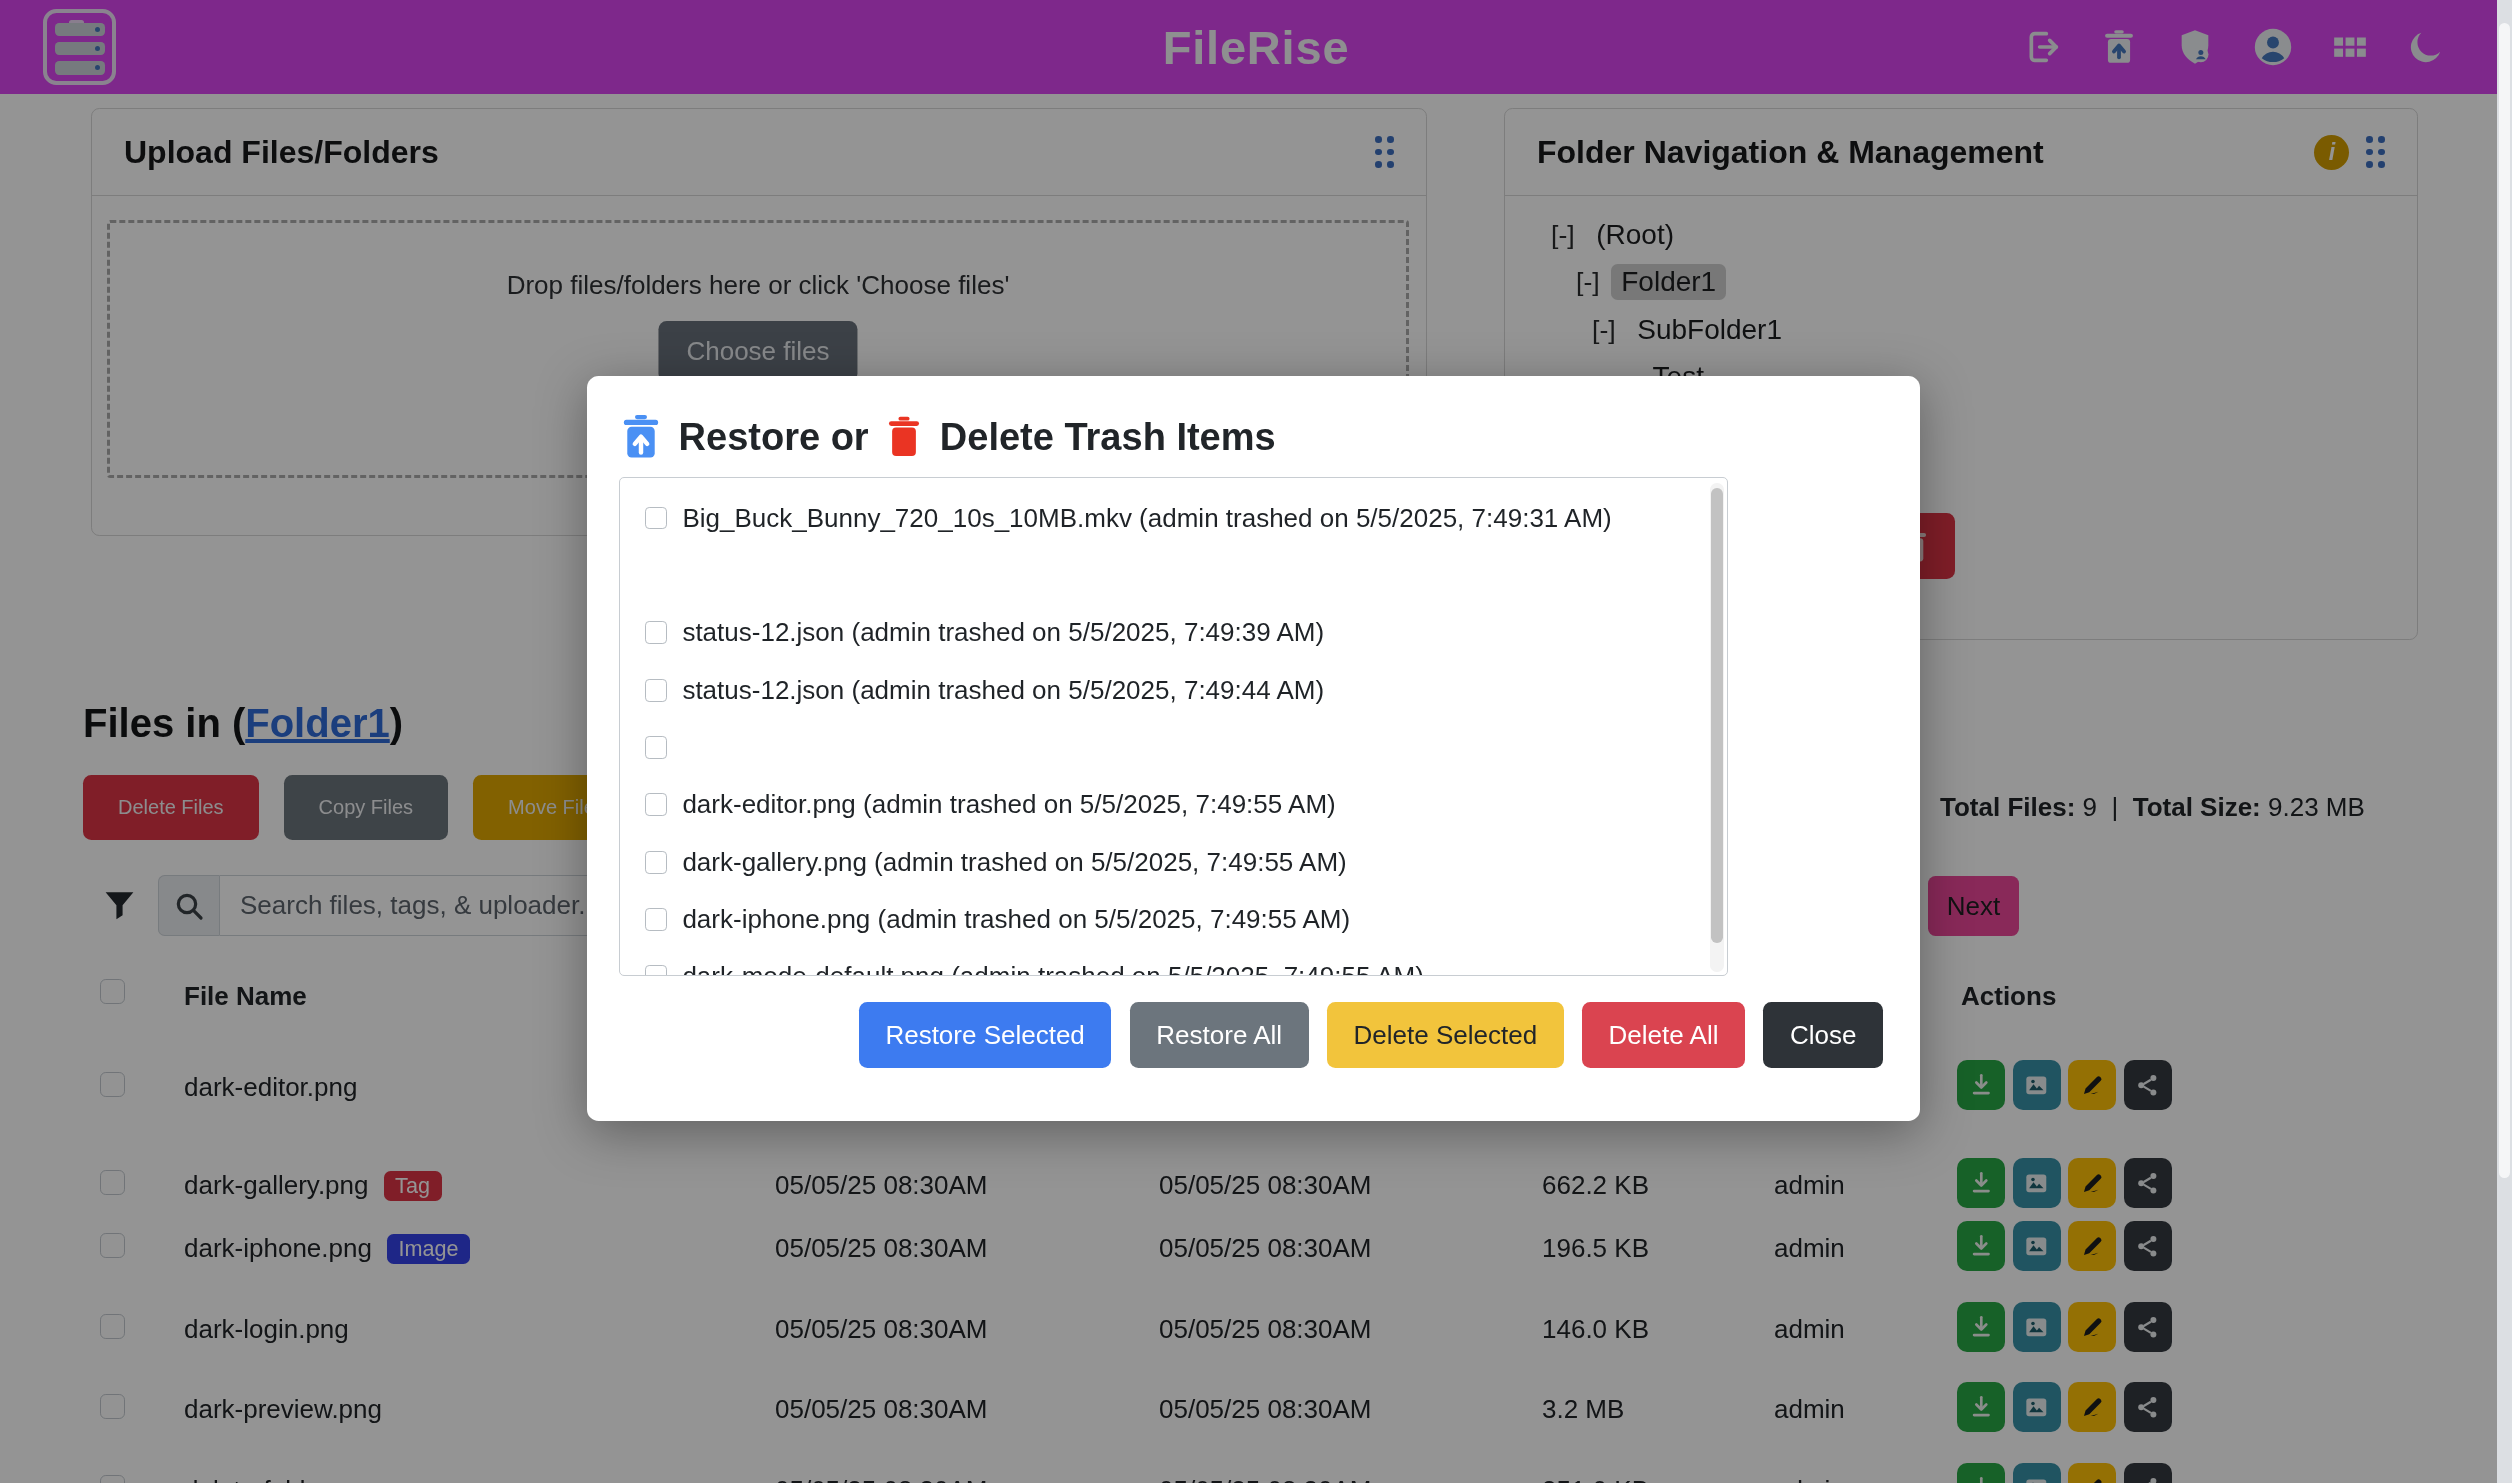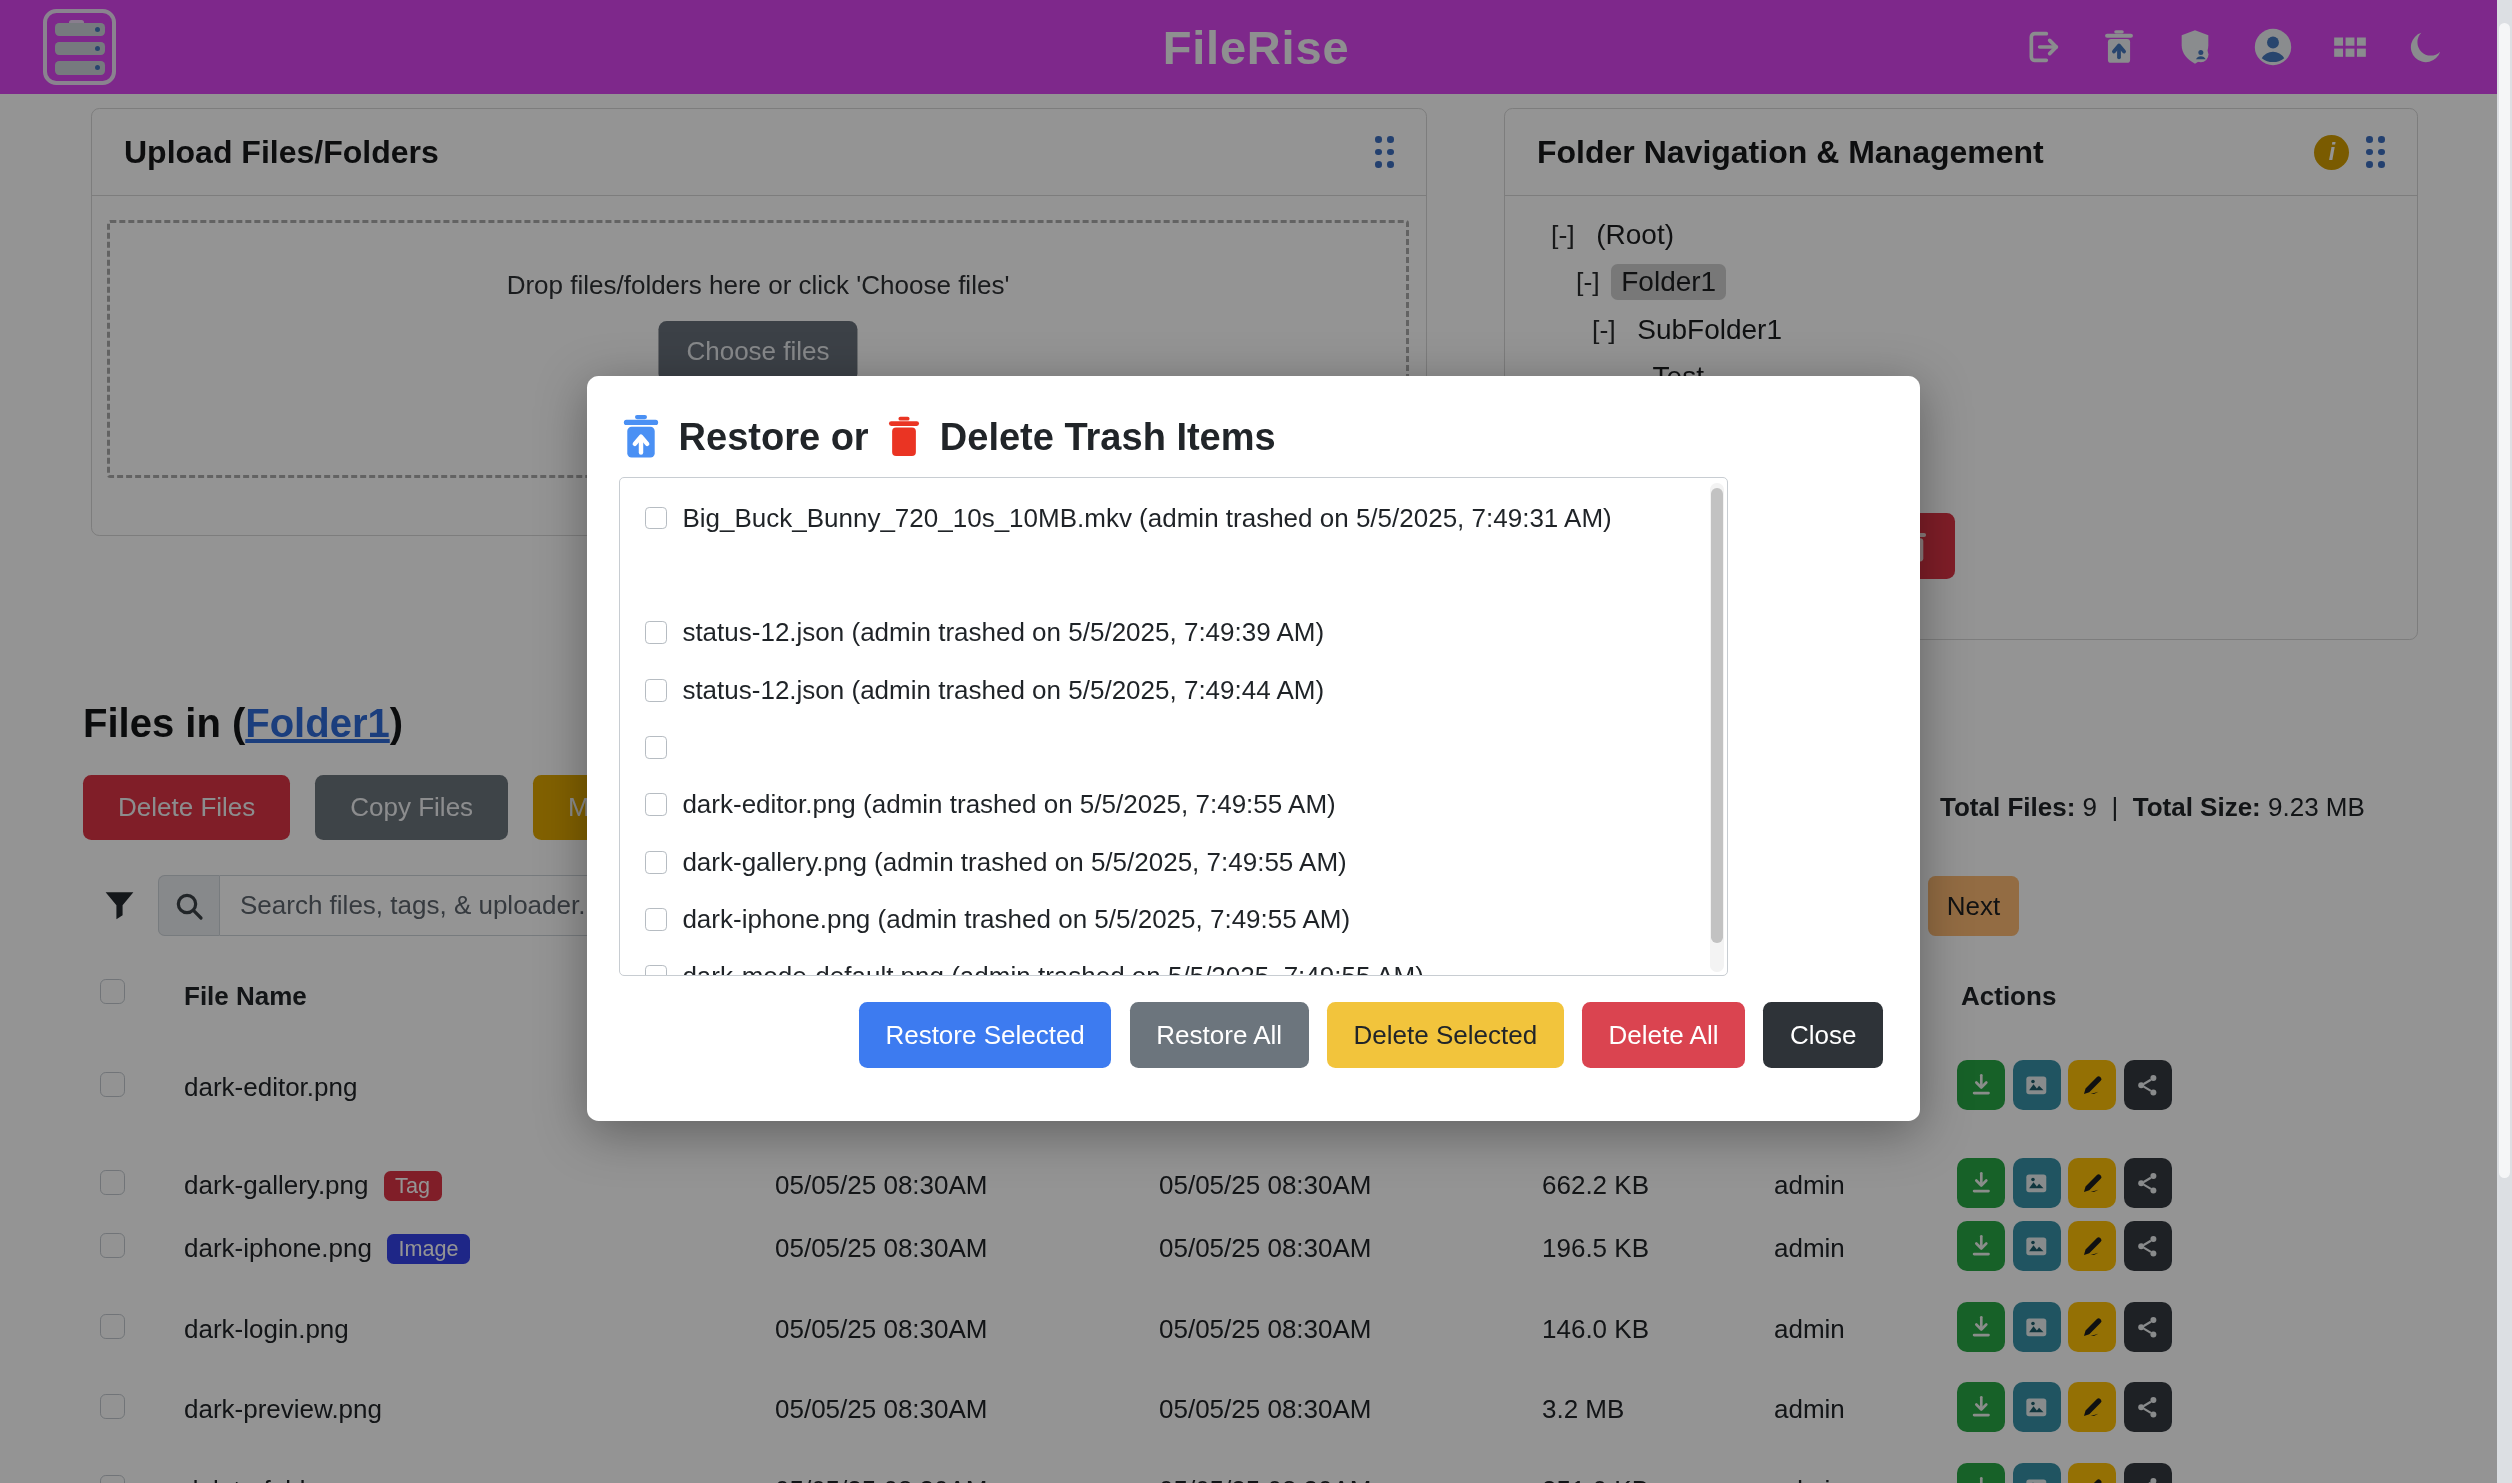--- a/index.html
+++ b/index.html
@@ -34,33 +34,33 @@
   .tree-row { position:absolute; height:40px; display:flex; align-items:center; gap:11.6px; font-size:28px; color:#1c1e20; cursor:pointer; }
   .tree-toggle { font-size:26.6px; color:#2a2c2e; }
   .tree-label { padding:1.7px 10px; border-radius:6.6px; }
   .tree-label.selected { background:#cfcfcf; }
   .folder-del-btn { position:absolute; left:1870px; top:513px; width:85px; height:66px; background:#dc3545; border:none; border-radius:8.3px; display:flex; align-items:center; justify-content:center; cursor:pointer; z-index:2; }
 
   
   .files-heading { position:absolute; left:83px; top:701px; font-size:40px; font-weight:bold; color:#141517; }
   .files-heading a { color:#2f6bd8; text-decoration:underline; font-weight:bold; cursor:pointer; }
   .fbtn-row { position:absolute; left:83px; top:775px; display:flex; gap:25px; }
-  .fbtn { height:65px; border:none; border-radius:8.3px; color:#f1f3f5; font-size:26px; padding:0 35px; cursor:pointer; }
+  .fbtn { height:65px; border:none; border-radius:8.3px; color:#f1f3f5; font-size:20px; padding:0 35px; cursor:pointer; }
   .fbtn.red { background:#dc3545; }
   .fbtn.gray { background:#6c757d; }
   .fbtn.amber { background:#e0a800; }
   .totals { position:absolute; left:1940px; top:792px; font-size:26px; color:#212529; }
   .totals b { font-weight:bold; }
 
   .filter-icon { position:absolute; left:101px; top:886px; cursor:pointer; }
   .search-group { position:absolute; left:158px; top:875px; height:61px; display:flex; }
   .search-addon { width:61px; background:#e9ecef; border:1.7px solid #ced4da; border-right:none; border-radius:6.6px 0 0 6.6px; display:flex; align-items:center; justify-content:center; }
   .search-input { width:696px; height:61px; border:1.7px solid #ced4da; border-radius:0 6.6px 6.6px 0; font-size:26px; padding:0 20px; color:#212529; font-family:"Liberation Sans",sans-serif; }
   .search-input::placeholder { color:#5d656d; }
-  .next-btn { position:absolute; left:1928px; top:876px; width:91px; height:60px; background:#fdba74; border:none; border-radius:7.5px; font-size:26px; color:#1e2022; cursor:pointer; }
+  .next-btn { position:absolute; left:1928px; top:876px; width:91px; height:60px; background:#ec4899; border:none; border-radius:7.5px; font-size:26px; color:#1e2022; cursor:pointer; }
 
   
   .thead { position:absolute; left:0; top:981px; width:2512px; height:50px; }
   .th-name { position:absolute; left:184px; font-size:26px; font-weight:bold; }
   .th-actions { position:absolute; left:1961px; font-size:26px; font-weight:bold; }
   .cb { width:25px; height:25px; background:#fdfdfd; border:1.7px solid #c3c9cf; border-radius:5.8px; display:inline-block; cursor:pointer; }
   .thead .cb { position:absolute; left:100px; top:-1.7px; }
   .rows { position:absolute; left:0; top:1045px; width:2512px; }
   .frow { position:absolute; left:0; width:2512px; height:81px; }
   .frow .cb { position:absolute; left:100px; top:26.6px; }

